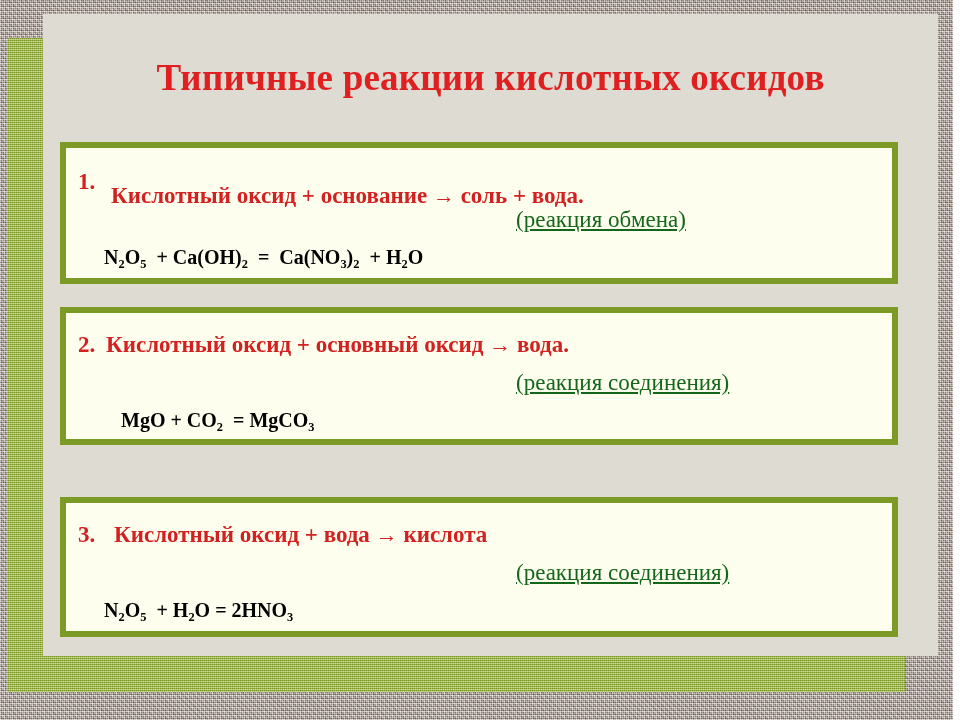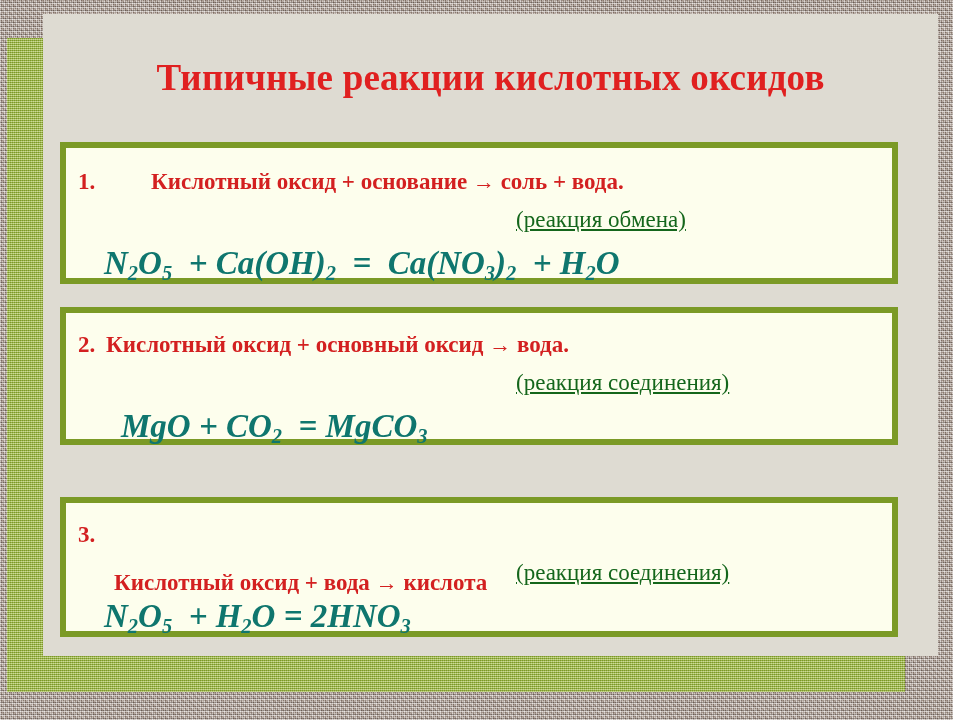--- a/index.html
+++ b/index.html
@@ -133,46 +133,45 @@
     color: #14661b;
     font-weight: normal;
     font-size: 23px;
     white-space: nowrap;
     line-height: 1;
     text-decoration: underline;
   }
 
   .formula {
     position: absolute;
-    color: #0f766e;
-    font-weight: bold;
-    font-size: 33px;
-    white-space: nowrap;
-    line-height: 1;
-    font-style: italic;
+    color: #000000;
+    font-weight: bold;
+    font-size: 20px;
+    white-space: nowrap;
+    line-height: 1;
   }
   .formula sub {
     font-size: 62%;
     vertical-align: -.30em;
     font-weight: bold;
   }
 
   
   .b1-num    { left: 12px;  top: 22px; }
-  .b1-head   { left: 45px;  top: 22px; margin-left: 40px; }
+  .b1-head   { left: 45px;  top: 36px; }
   .b1-paren  { left: 450px; top: 60px; }
   .b1-form   { left: 38px;  top: 99px; }
 
   .b2-num    { left: 12px;  top: 20px; }
   .b2-head   { left: 40px;  top: 20px; }
   .b2-paren  { left: 450px; top: 58px; }
   .b2-form   { left: 55px;  top: 97px; }
 
   .b3-num    { left: 12px;  top: 20px; }
-  .b3-head   { left: 48px;  top: 20px; margin-top: 48px; }
+  .b3-head   { left: 48px;  top: 20px; }
   .b3-paren  { left: 450px; top: 58px; }
   .b3-form   { left: 38px;  top: 97px; }
 </style>
 </head>
 <body>
 
 <div class="slide">
 
   <div class="green-band-left"></div>
   <div class="green-band-bottom"></div>

